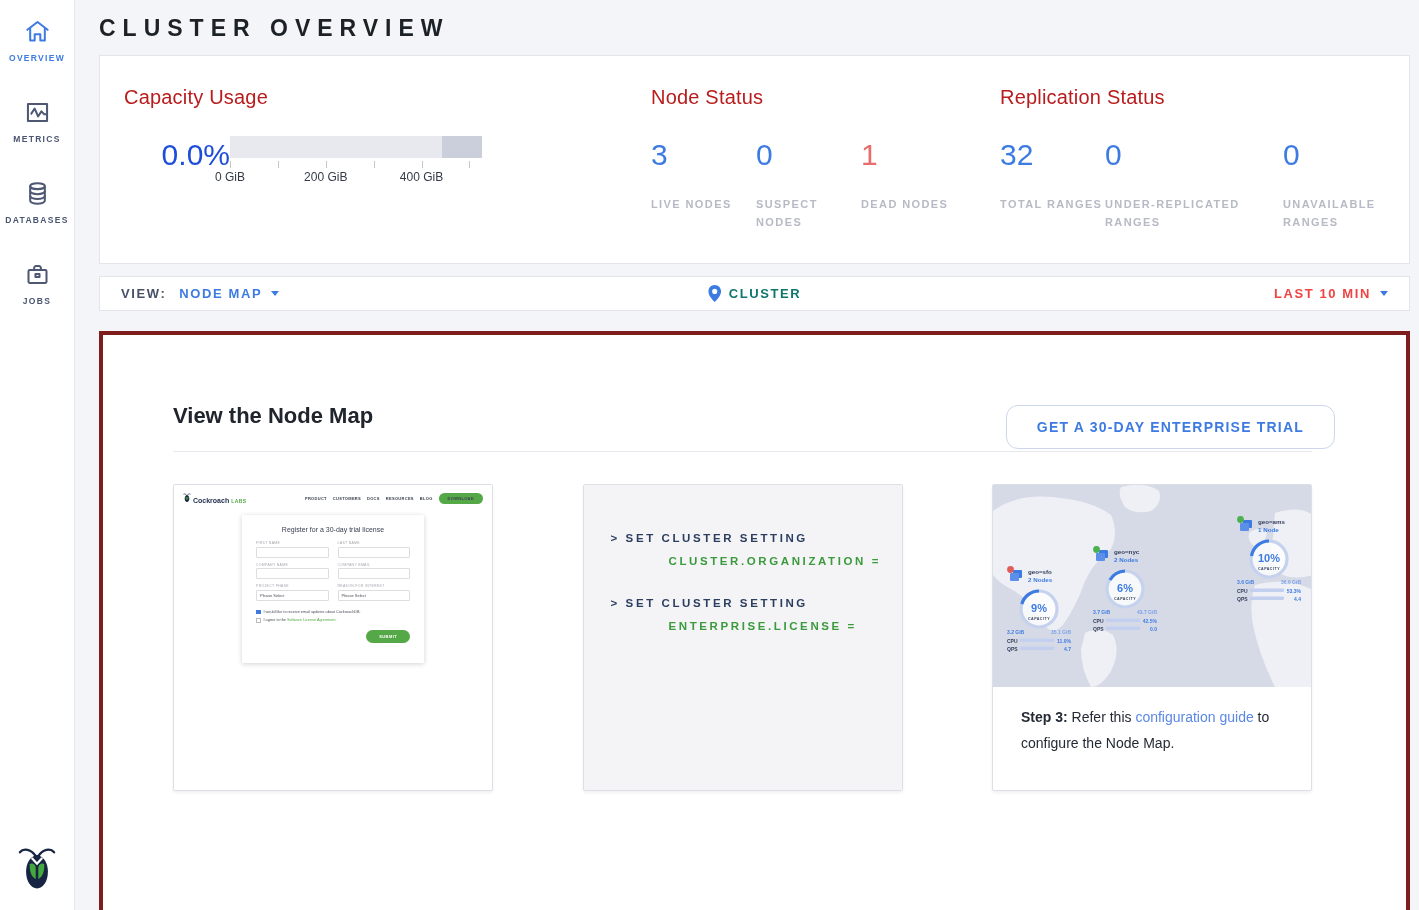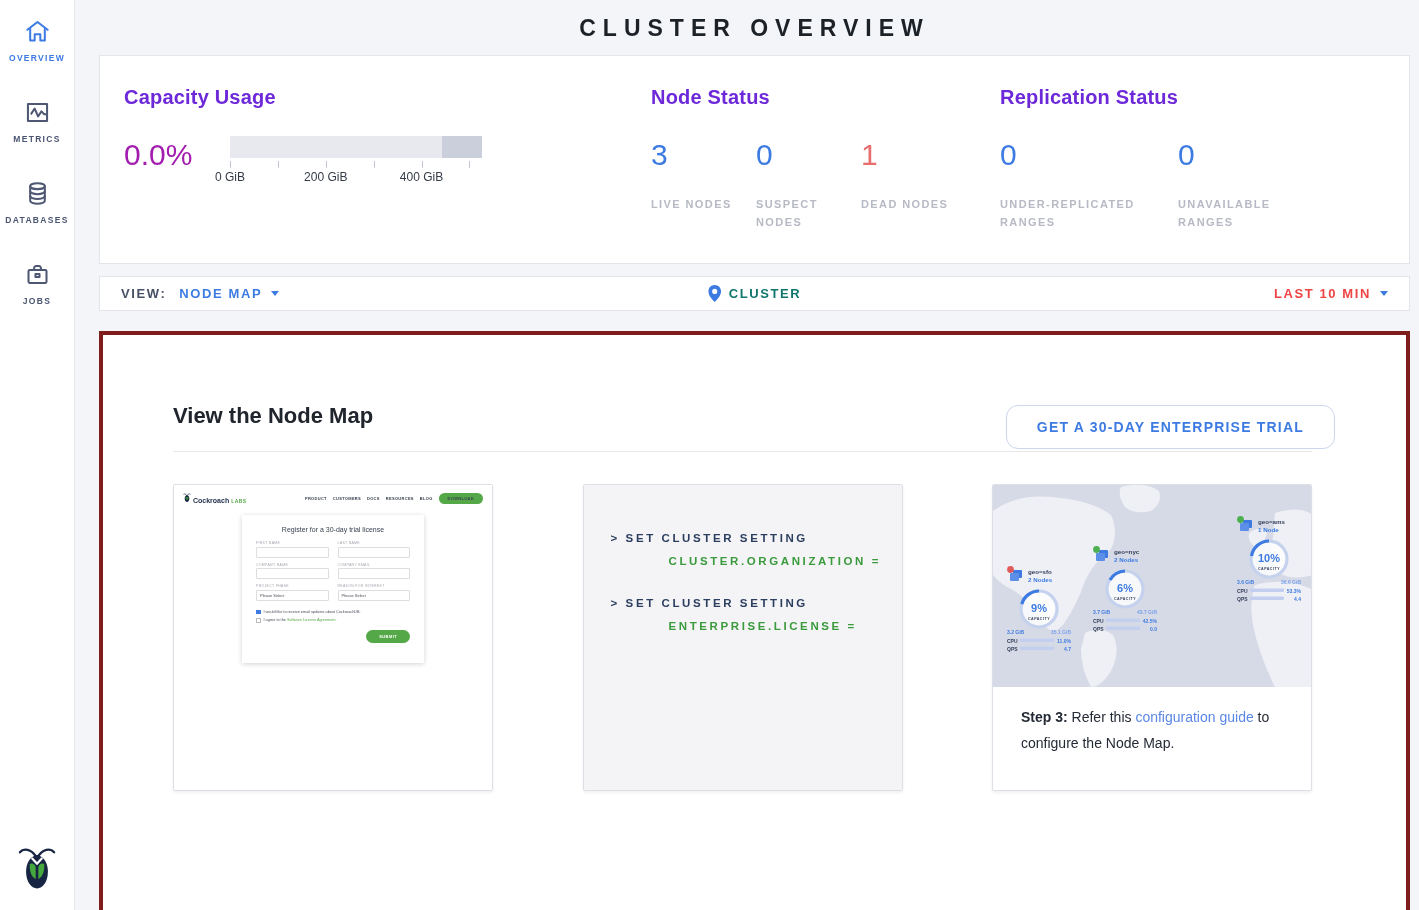--- a/index.html
+++ b/index.html
@@ -21,35 +21,35 @@
   .nav-item .nav-label {
     margin-top:7px; font-size:8.5px; font-weight:700; letter-spacing:1.3px; color:#4a5571;
   }
   .nav-item.active .nav-label { color:#3d7be2; }
   .sidebar-logo { position:absolute; bottom:16px; left:50%; transform:translateX(-50%); }
 
   
   .main { margin-left:76px; padding:0 9px 0 23px; }
   .page-title {
     font-size:23px; font-weight:700; letter-spacing:7px; color:#1c2127;
-    margin:0; padding:15px 0 13px 0;text-align:center;
+    margin:0; padding:15px 0 13px 0;
   }
 
   
   .summary-card {
     background:#fff; border:1px solid #e4e5ea; height:209px;
     display:flex; padding:30px 0 0 24px;
   }
-  .section-title { font-size:20px; font-weight:700; color:#6d28d9; margin:0 0 27px 0; letter-spacing:0.2px; }
+  .section-title { font-size:20px; font-weight:400; color:#b91c1c; margin:0 0 27px 0; letter-spacing:0.2px; }
   .cap-section { width:527px; }
   .node-section { width:349px; }
   .repl-section { flex:1; }
 
   .cap-row1 { display:flex; }
-  .cap-pct { width:106px; font-size:30px; color:#a21caf; line-height:1; padding-top:4px; }
+  .cap-pct { width:106px; font-size:30px; color:#1d4ed8; line-height:1; padding-top:4px;text-align:right; }
   .bar-wrap { width:252px; position:relative; }
   .bar { height:22px; background:#e8e9ee; position:relative; }
   .bar-dark { position:absolute; right:0; top:0; height:100%; width:16%; background:#cbcedb; }
   .ticks { position:relative; height:9px; margin-top:3px; }
   .tick { position:absolute; top:0; width:1px; height:7px; background:#c4c7d1; }
   .tick-labels { position:relative; height:15px; font-size:12px; color:#343b47; }
   .tick-label { position:absolute; transform:translateX(-50%); white-space:nowrap; }
   .cap-row2 { display:flex; margin-top:16px; align-items:center; }
   .gray-label {
     font-size:11px; letter-spacing:1.4px; color:#b7bac4; font-weight:600; line-height:1.65;
@@ -244,20 +244,24 @@
         <div class="stat">
           <div class="stat-value red">1</div>
           <div class="gray-label">DEAD NODES</div>
         </div>
       </div>
     </div>
 
     <div class="repl-section">
       <h3 class="section-title">Replication Status</h3>
       <div class="stat-row">
+        <div class="stat">
+          <div class="stat-value">32</div>
+          <div class="gray-label">TOTAL RANGES</div>
+        </div>
         <div class="stat wide">
           <div class="stat-value">0</div>
           <div class="gray-label">UNDER-REPLICATED RANGES</div>
         </div>
         <div class="stat">
           <div class="stat-value">0</div>
           <div class="gray-label">UNAVAILABLE RANGES</div>
         </div>
       </div>
     </div>

